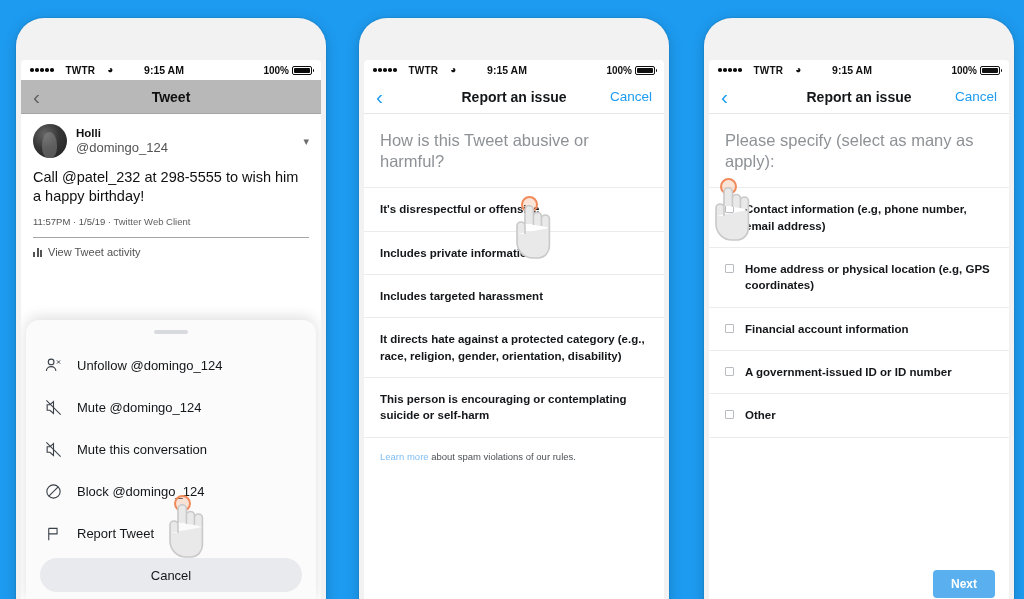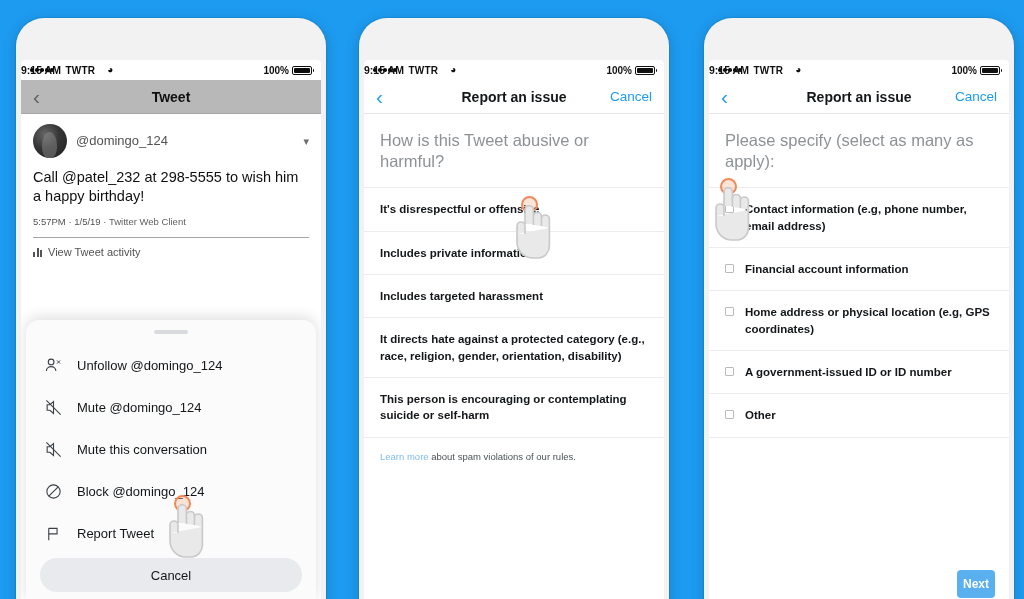--- a/index.html
+++ b/index.html
@@ -45,21 +45,21 @@
     color:#111;
     position:relative;
     flex:0 0 auto;
   }
   .sb-left { display:flex; align-items:center; gap:12px; }
   .dots { display:flex; gap:1.5px; align-items:center; }
   .dots i { width:3.5px; height:3.5px; border-radius:50%; background:#111; display:block; }
   .carrier { font-size:10px; letter-spacing:.2px; }
   .wifi { font-size:10px; line-height:1; }
   .sb-center {
-    position:absolute; left:0; right:14px; text-align:left;
+    position:absolute; left:0; right:14px; text-align:center;
     font-size:10.5px; pointer-events:none;
   }
   .sb-right { margin-left:auto; display:flex; align-items:center; gap:3px; font-size:10px; }
   .batt {
     width:20px; height:9px; border:1px solid #111; border-radius:2px;
     position:relative; padding:1px;
   }
   .batt::after {
     content:""; position:absolute; right:-3px; top:2.5px;
     width:1.5px; height:3px; background:#111; border-radius:0 1px 1px 0;
@@ -183,21 +183,21 @@
     width:9px; height:9px; border:1px solid #b8bcc0;
     border-radius:1px; flex:0 0 auto; margin-top:3px; background:#fff;
   }
   .chk-lbl { font-size:11.5px; font-weight:bold; color:#14171a; line-height:1.42; }
 
   .next-bar {
     margin-top:auto; padding:12px 14px; display:flex; justify-content:flex-end;
   }
   .next-btn {
     background:#5ab0ee; color:#fff; font-size:12px; font-weight:bold;
-    padding:7px 6px; border-radius:4px; border:none; cursor:pointer;
+    padding:7px 18px; border-radius:4px; border:none; cursor:pointer;
   }
 
   
   .hand { position:absolute; width:52px; height:66px; pointer-events:none; z-index:40; }
   .ripple {
     position:absolute; left:14px; top:0;
     width:17px; height:17px; border-radius:50%;
     border:2px solid #f08a5a;
     background:rgba(240,160,120,.28);
   }
@@ -235,29 +235,30 @@
       </div>
 
       <div class="navbar">
         <span class="nav-back">‹</span>
         <span class="nav-title">Tweet</span>
       </div>
 
       <div class="tweet-head">
         <div class="avatar"></div>
         <div class="tweet-names">
+          <div class="tw-name">Holli</div>
           <div class="tw-handle">@domingo_124</div>
         </div>
         <span class="chev-down">▾</span>
       </div>
 
       <div class="tweet-body">Call @patel_232 at 298-5555 to wish him a happy birthday!</div>
 
       <div class="tweet-meta">
-        <span>5:57PM</span>
+        <span>11:57PM</span>
         <span> · </span>
         <span>1/5/19</span>
         <span> · </span>
         <a href="#">Twitter Web Client</a>
       </div>
 
       <div class="tweet-sep"></div>
 
       <div class="tweet-activity">
         <span class="bars">
@@ -396,25 +397,25 @@
 
     <div class="listwrap">
       <div class="prompt">Please specify (select as many as apply):</div>
 
       <div class="chk-row">
         <span class="chk"></span>
         <span class="chk-lbl">Contact information (e.g, phone number, email address)</span>
       </div>
       <div class="chk-row">
         <span class="chk"></span>
-        <span class="chk-lbl">Financial account information</span>
+        <span class="chk-lbl">Home address or physical location (e.g, GPS coordinates)</span>
       </div>
       <div class="chk-row">
         <span class="chk"></span>
-        <span class="chk-lbl">Home address or physical location (e.g, GPS coordinates)</span>
+        <span class="chk-lbl">Financial account information</span>
       </div>
       <div class="chk-row">
         <span class="chk"></span>
         <span class="chk-lbl">A government-issued ID or ID number</span>
       </div>
       <div class="chk-row">
         <span class="chk"></span>
         <span class="chk-lbl">Other</span>
       </div>
 

